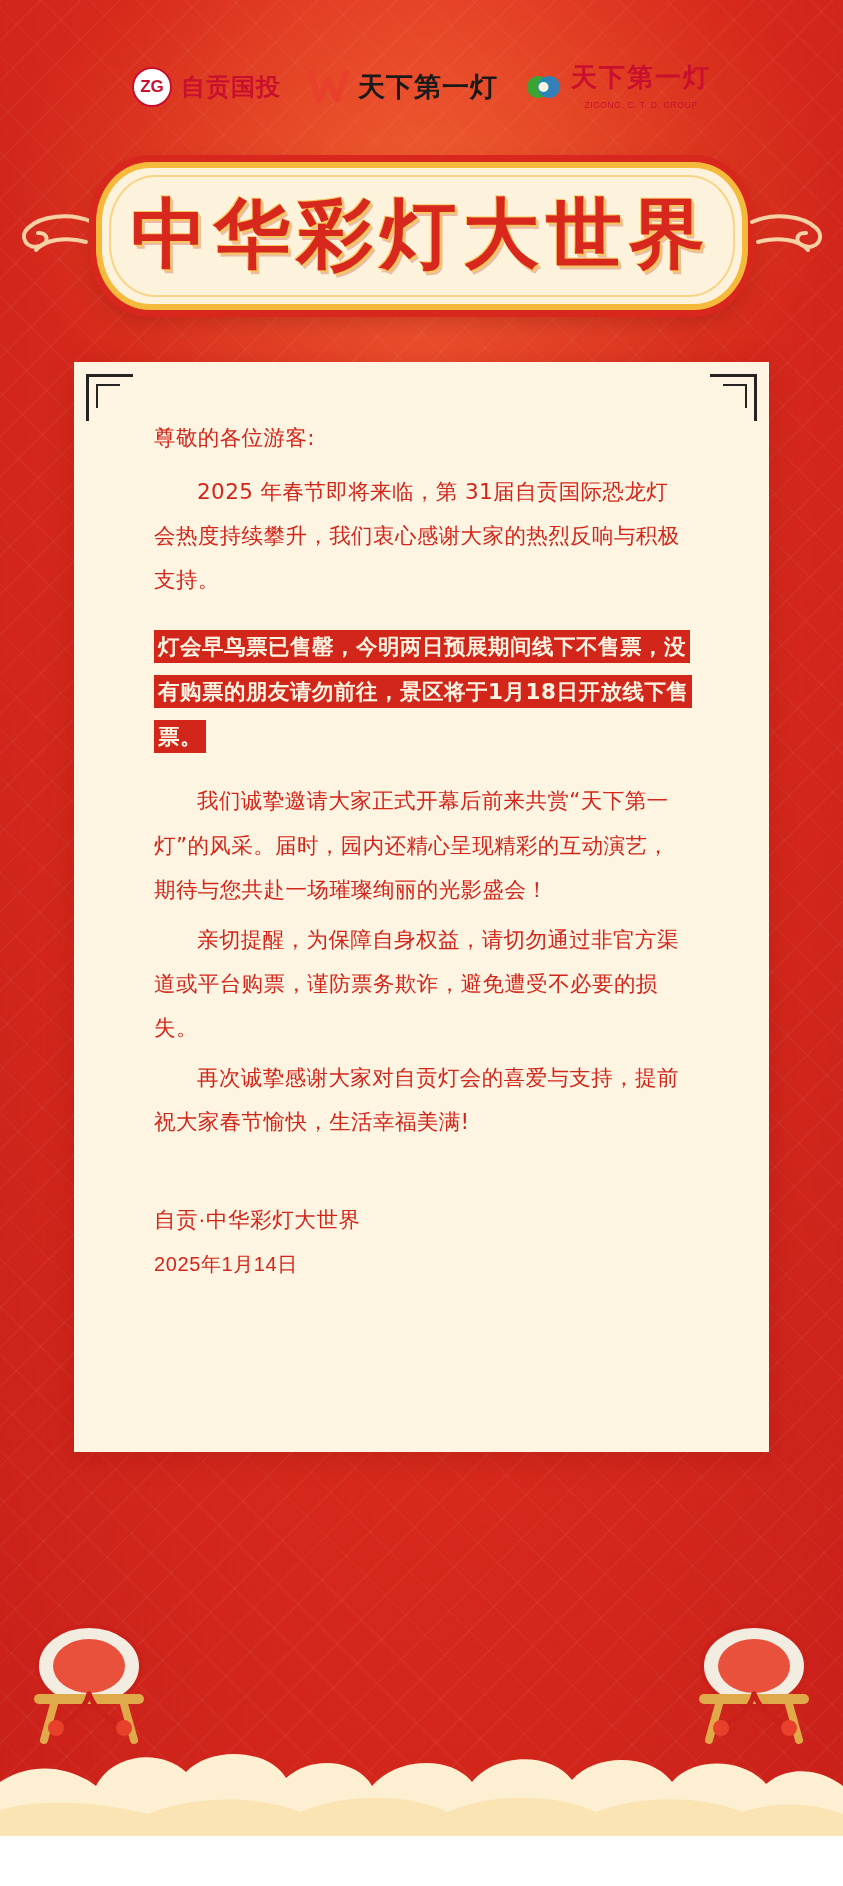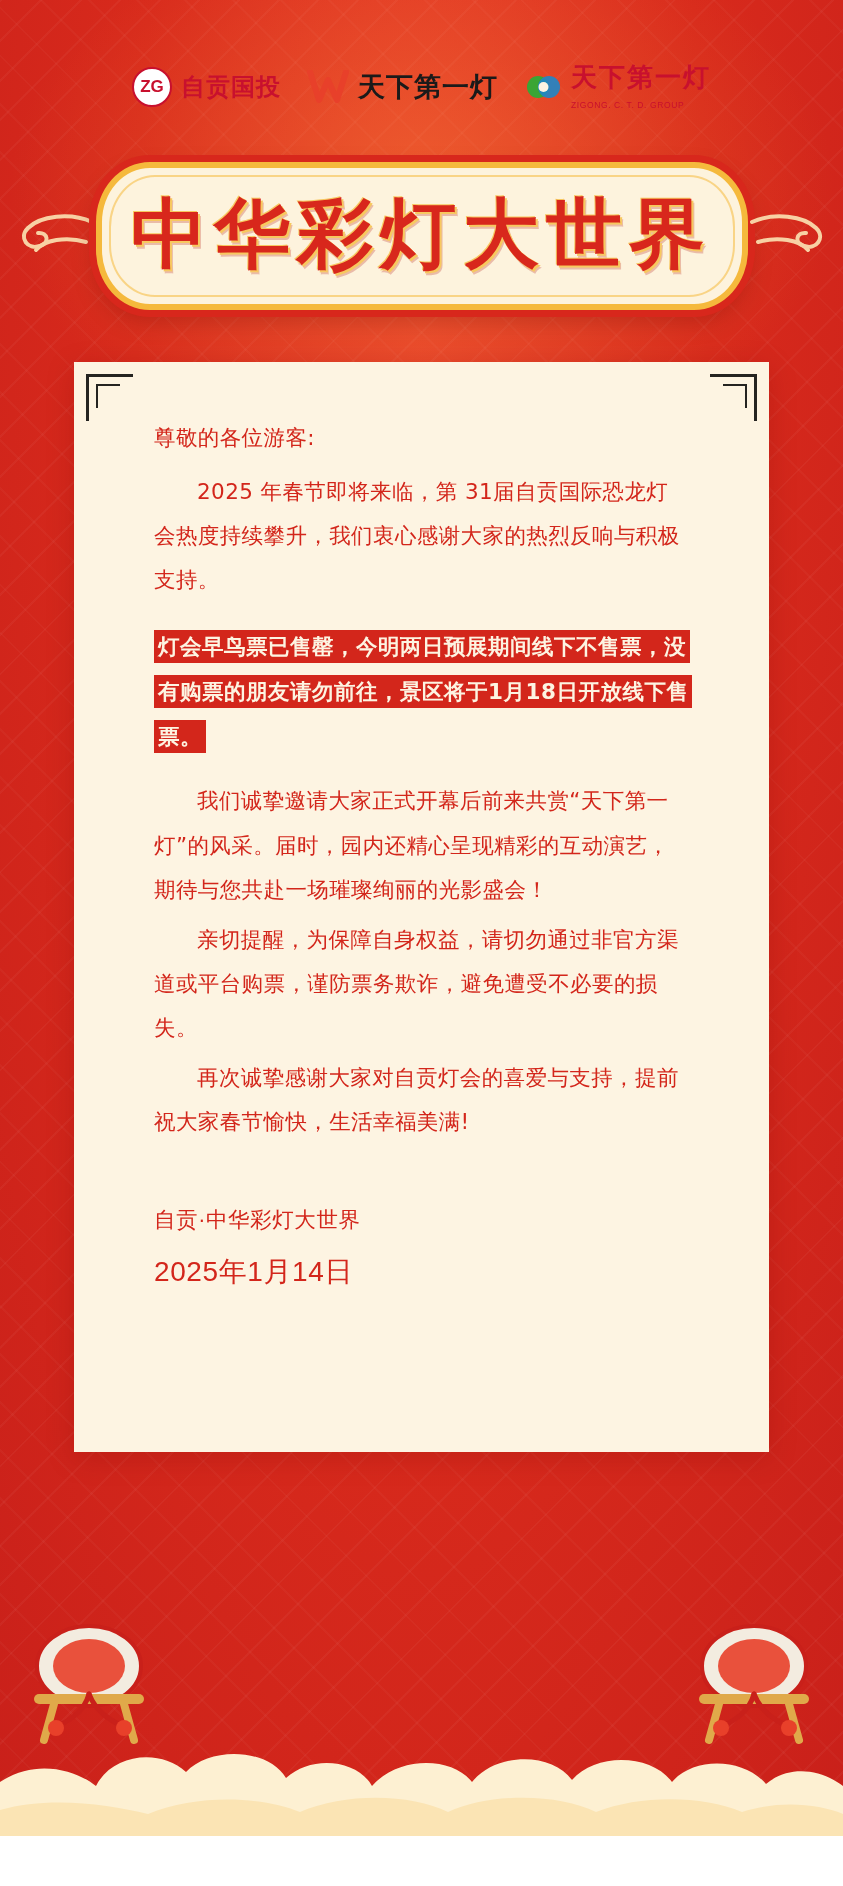--- a/index.html
+++ b/index.html
@@ -97,20 +97,21 @@
     font-size: 26px;
     font-weight: bold;
     letter-spacing: 2px;
     font-family: "DejaVu Serif", serif;
   }
   .logo-c-sub {
     color: #c8102e;
     font-size: 8.5px;
     letter-spacing: 0.6px;
     margin-top: 11px;
+    text-align: center;
   }
 
   
   .title-wrap {
     position: relative;
     margin: 44px auto 0;
     width: 700px;
     display: flex;
     align-items: center;
     justify-content: center;
@@ -213,21 +214,21 @@
   }
 
   .sign {
     margin-top: 54px;
     text-align: left;
     color: #d3261b;
     font-size: 21.5px;
     line-height: 2.1;
     letter-spacing: 0.6px;
   }
-  .sign .date { font-size: 28px; }
+  .sign .date { font-size: 20px; }
 
   
   .bottom-deco {
     position: absolute;
     left: 0;
     right: 0;
     bottom: 0;
     height: 330px;
     pointer-events: none;
   }

